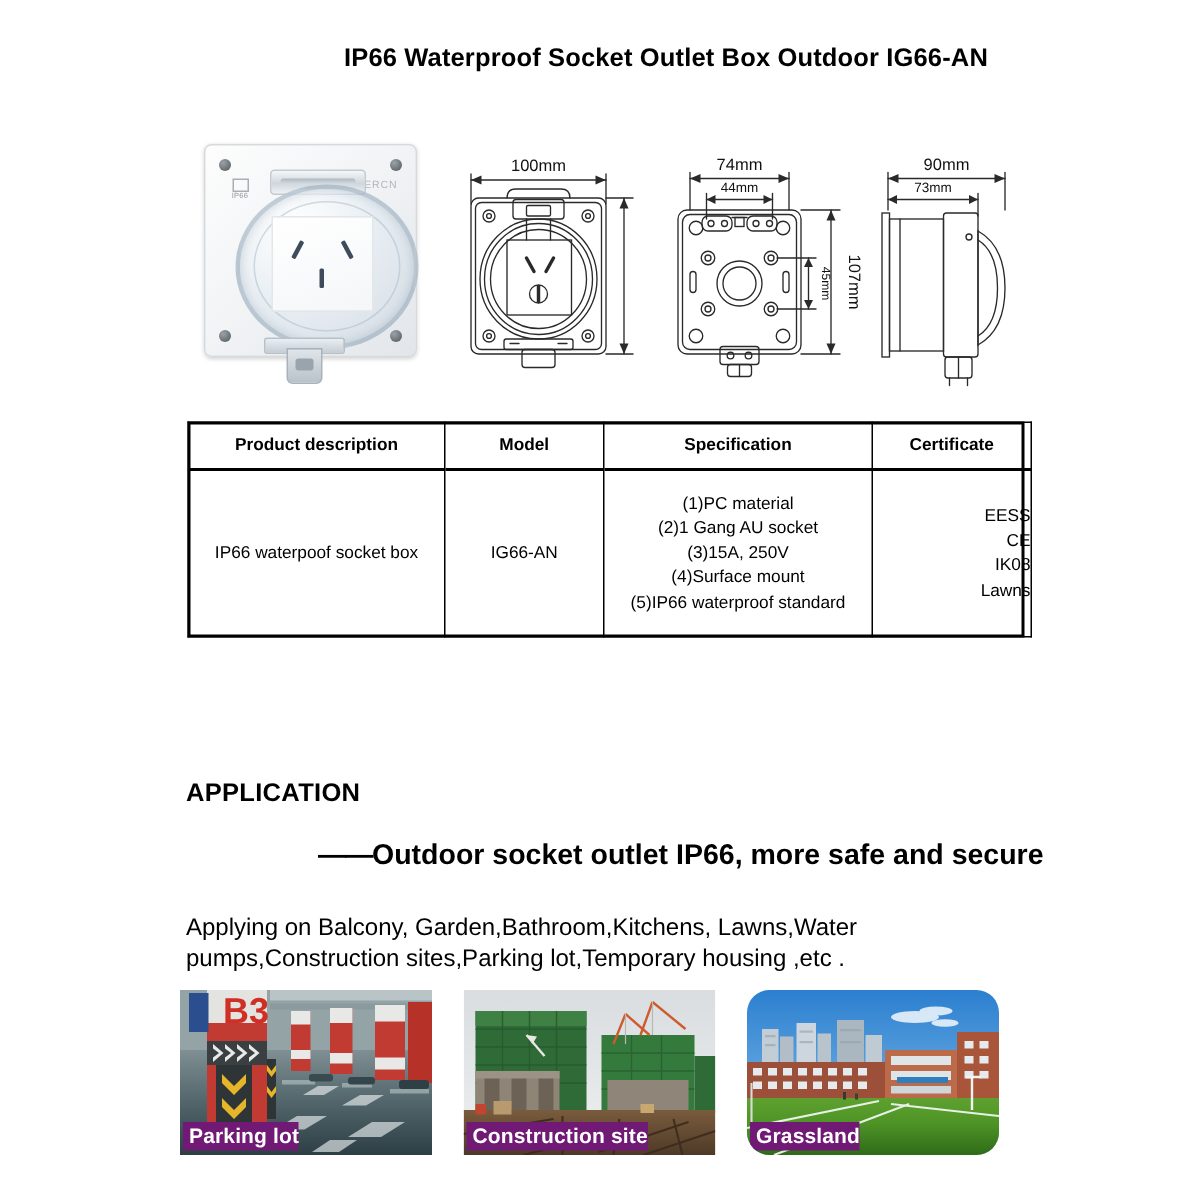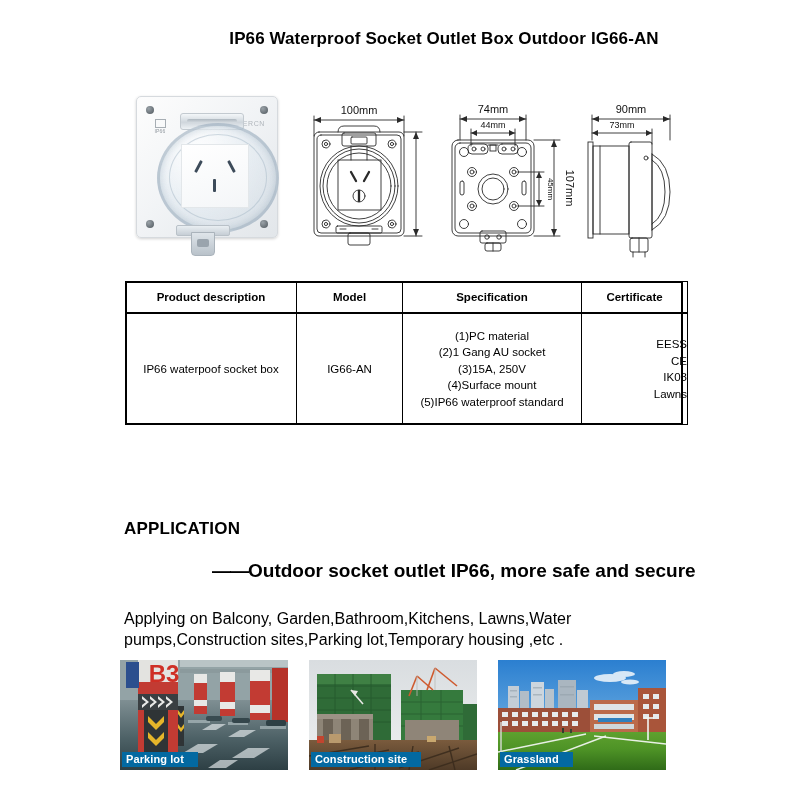--- a/index.html
+++ b/index.html
@@ -307,31 +307,31 @@
   }
   .gphoto {
     position: absolute;
     top: 0;
     width: 168px;
     height: 110px;
     overflow: hidden;
   }
   .gphoto.p1 { left: 0px; }
   .gphoto.p2 { left: 189px; }
-  .gphoto.p3 { left: 378px; }
+  .gphoto.p3 { left: 378px; border-radius: 15px; }
   .gphoto svg { display: block; }
   .gcaption {
     position: absolute;
     left: 2px;
     bottom: 3px;
-    background: #0369a1;
+    background: #701a75;
     color: #ffffff;
-    font-size: 11px;
+    font-size: 14px;
     font-weight: bold;
-    padding: 1px 14px 2px 4px;
+    padding: 1px 0 2px 4px;
     letter-spacing: 0.1px;
     white-space: nowrap;
   }
 </style>
 </head>
 <body>
 
 <div class="page-title">IP66 Waterproof Socket Outlet Box Outdoor  IG66-AN</div>
 
 <div class="top-strip">

